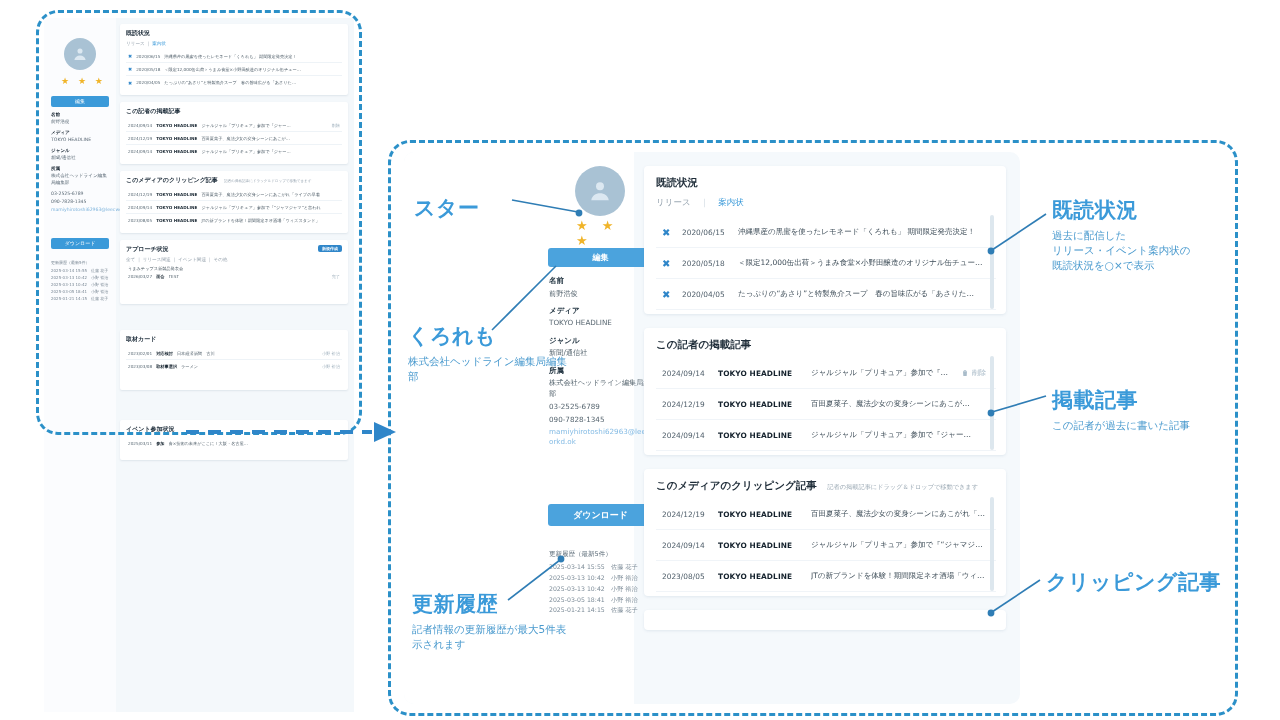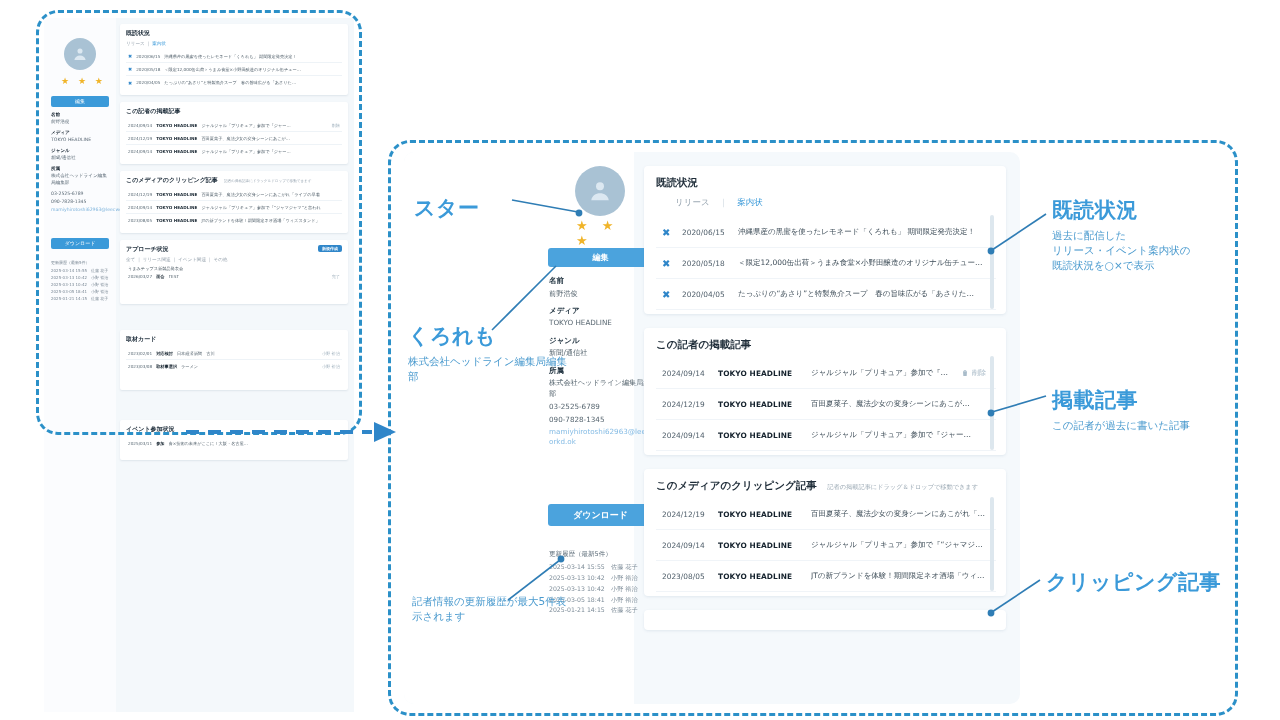--- a/index.html
+++ b/index.html
@@ -115,21 +115,21 @@
   }
   .d-hist { position: absolute; left: 145px; top: 398px; width: 105px; }
   .d-histhead { font-size: 6.5px; color:#5d6d79; margin-bottom: 3px; }
   .d-histrow { font-size: 6.2px; color:#7d8c98; line-height: 1.75; white-space: nowrap; }
 
   #detail .d-right { position: absolute; left: 230px; top: 0; width: 386px; height: 552px; padding: 14px 14px 0 10px; }
   .d-sec { background: #fff; border-radius: 4px; padding: 10px 10px 10px 12px; margin-bottom: 14px;
            box-shadow: 0 1px 3px rgba(40,80,120,.10); position: relative; }
   .d-sec-title { font-size: 10.5px; font-weight: bold; color: #1f2d39; }
   .d-sec-note { font-size: 6.2px; color:#9caab5; font-weight: normal; margin-left: 7px; }
-  .d-tabs { font-size: 8.5px; color: #93a1ad; margin: 7px 0 8px 19px; }
+  .d-tabs { font-size: 8.5px; color: #93a1ad; margin: 7px 0 8px 0; }
   .d-tabs .sep { color:#c9d4dd; margin: 0 7px; }
   .d-tabs .on { color: #3b9ad9; }
   .d-list { position: relative; }
   .d-item {
     display: flex; align-items: center;
     height: 31px; padding: 0 10px 0 6px;
     border-bottom: 1px solid #f0f4f8;
     font-size: 7.5px; white-space: nowrap; overflow: hidden;
   }
   .d-item:last-child { border-bottom: none; }
@@ -432,20 +432,21 @@
   <div class="anno big" style="left:414px; top:194px; width:150px;">
     <div class="anno-title">スター</div>
   </div>
 
   <div class="anno big" style="left:408px; top:322px; width:160px;">
     <div class="anno-title">くろれも</div>
     <div class="anno-body">株式会社ヘッドライン編集局編集部</div>
   </div>
 
   <div class="anno big" style="left:412px; top:590px; width:160px;">
+    <div class="anno-title">更新履歴</div>
     <div class="anno-body">記者情報の更新履歴が最大5件表示されます</div>
   </div>
 
   <div class="anno big" style="left:1052px; top:196px; width:200px;">
     <div class="anno-title">既読状況</div>
     <div class="anno-body" style="white-space:pre-line">過去に配信した
 リリース・イベント案内状の
 既読状況を○×で表示</div>
   </div>
 

